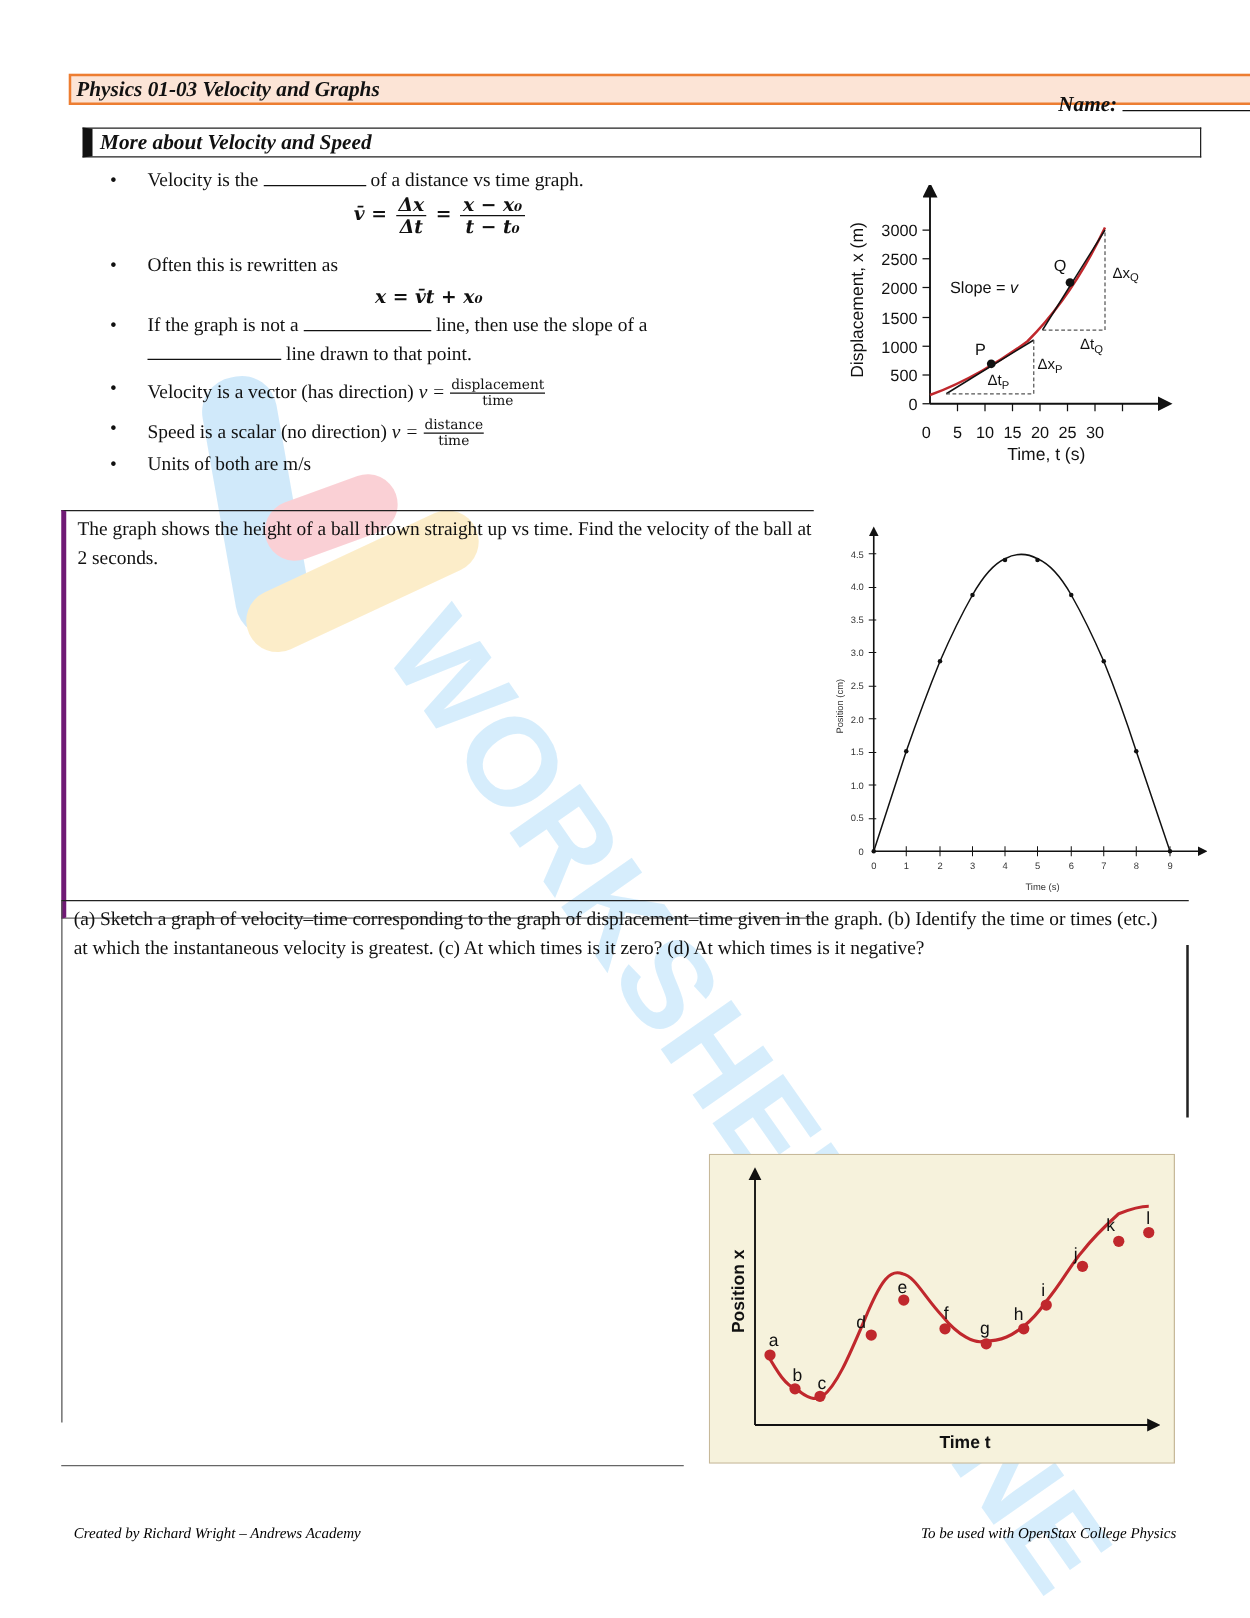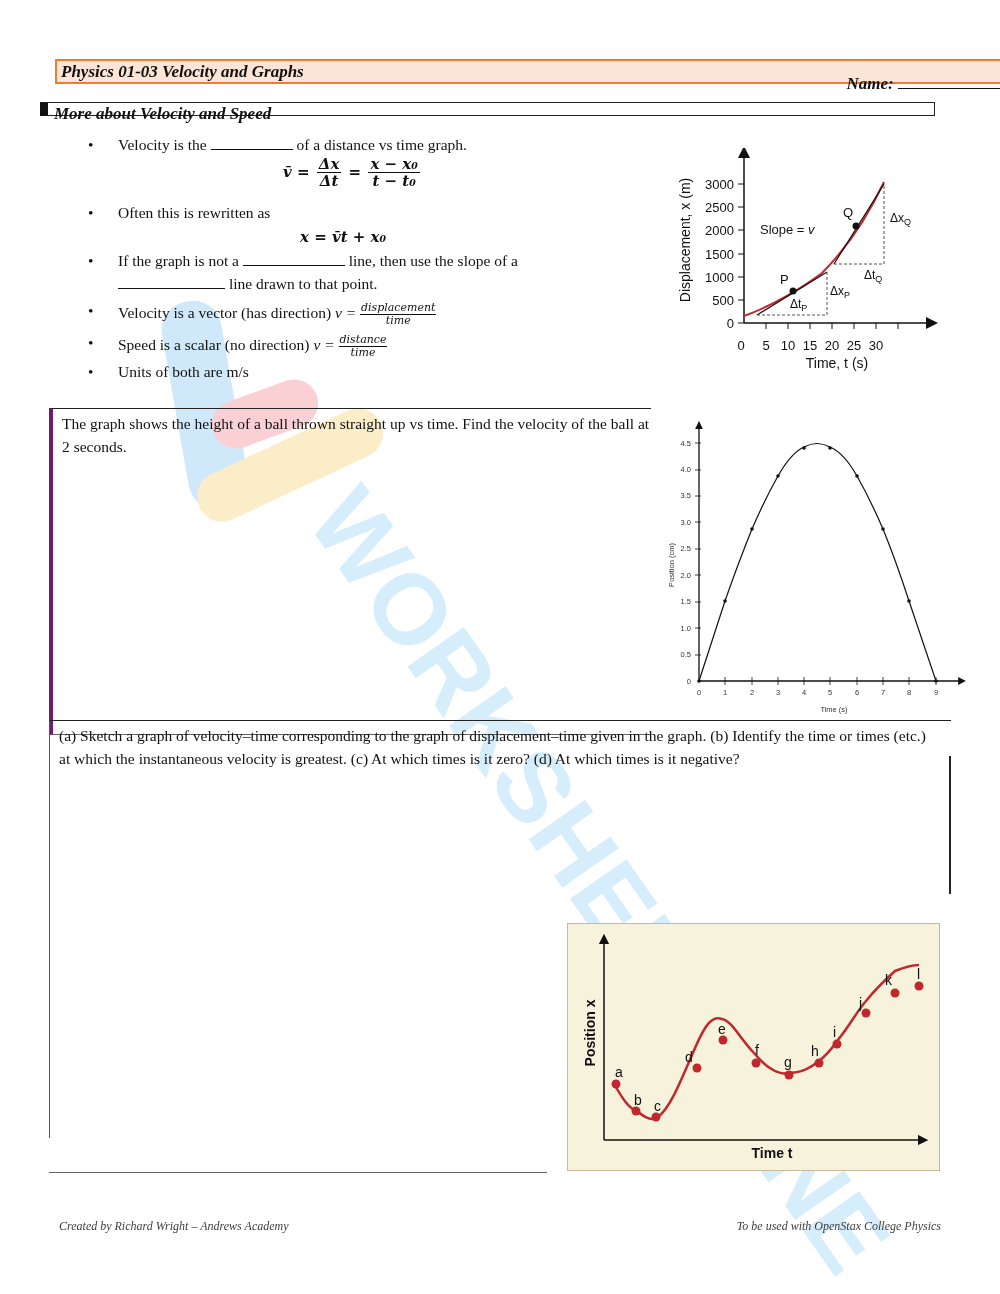--- a/index.html
+++ b/index.html
@@ -2,40 +2,40 @@
 <html><head>
 <meta charset="utf-8">
 <style>
   html, body { margin:0; padding:0; background:#ffffff; }
   body { width:1000px; height:1294px; position:relative; overflow:hidden; font-family:"Liberation Serif", "DejaVu Serif", serif; color:#111; }
   .abs { position:absolute; }
   .title-bar { left:55px; top:59px; width:961px; height:25px; background:#fce4d6; border:2px solid #ed7d31; box-sizing:border-box; }
   .title-text { position:absolute; left:4px; top:1px; font-style:italic; font-weight:bold; font-size:17px; font-family:"Liberation Serif", serif; }
   .name-text { position:absolute; right:4px; top:1px; font-style:italic; font-weight:bold; font-size:17px;margin-top:12px; }
   .name-line { display:inline-block; width:112px; border-bottom:1.5px solid #111; height:14px; vertical-align:baseline; }
-  .section-head { left:40px; top:102px; width:895px; height:14px; border:1px solid #222; box-sizing:border-box; border-left:8px solid #111; }
+  .section-head { left:66px; top:102px; width:895px; height:24px; border:1px solid #222; box-sizing:border-box; border-left:8px solid #111; }
   .section-text { position:absolute; left:6px; top:1px; font-style:italic; font-weight:bold; font-size:17px; }
   .bullets { left:88px; top:136px; width:570px; font-size:15.5px; }
   .bl { position:absolute; left:0; width:570px; }
   .bl .dot { position:absolute; left:0; top:0; }
   .bl .txt { position:absolute; left:30px; white-space:nowrap; }
   .blank { display:inline-block; border-bottom:1px solid #111; height:12px; }
   .math { font-family:"DejaVu Serif", serif; font-style:italic; font-weight:bold; font-size:15px; }
   .frac { display:inline-flex; flex-direction:column; align-items:center; vertical-align:middle; margin:0 2px; }
   .frac .num { border-bottom:1px solid #111; padding:0 2px; line-height:16px; }
   .frac .den { line-height:16px; }
-  .sfrac { display:inline-flex; flex-direction:column; align-items:center; vertical-align:middle; font-style:italic; font-size:11px; font-family:"DejaVu Serif", serif; }
+  .sfrac { display:inline-flex; flex-direction:column; align-items:center; vertical-align:middle; font-size:11px; font-family:"DejaVu Serif", serif; }
   .sfrac .num { border-bottom:1px solid #111; padding:0 1px; line-height:12px; }
   .sfrac .den { line-height:12px; }
   .box1 { left:49px; top:408px; width:602px; height:327px; border-left:4px solid #701a75; border-top:1.5px solid #222; border-bottom:1px solid #666; box-sizing:border-box; }
   .box2 { left:49px; top:720px; width:902px; height:418px; border-left:1px solid #555; border-top:1.5px solid #222; box-sizing:border-box; }
   .box2-right { left:949px; top:756px; width:2px; height:138px; background:#222; }
   .box2-bottom { left:49px; top:1172px; width:498px; height:1px; background:#666; }
   .prompt { position:absolute; left:9px; top:3px; font-size:15.5px; line-height:23px; }
-  .footer { font-style:italic; color:#404040; font-size:12px; top:1219px; }
+  .footer { font-style:italic; color:#000000; font-size:12px; top:1219px; }
   svg text { font-family:"Liberation Sans", sans-serif; }
   .wm { position:absolute; pointer-events:none; }
 </style>
 </head>
 <body>
 
 <svg class="wm" width="1000" height="1294" style="left:0;top:0;opacity:0.28">
   <g transform="translate(150,300)">
     <rect x="25" y="0" width="60" height="210" rx="28" fill="#5bb3f0" transform="rotate(-10 55 105)"></rect>
     <rect x="60" y="90" width="110" height="48" rx="24" fill="#f05a6b" transform="rotate(-20 115 114)"></rect>

